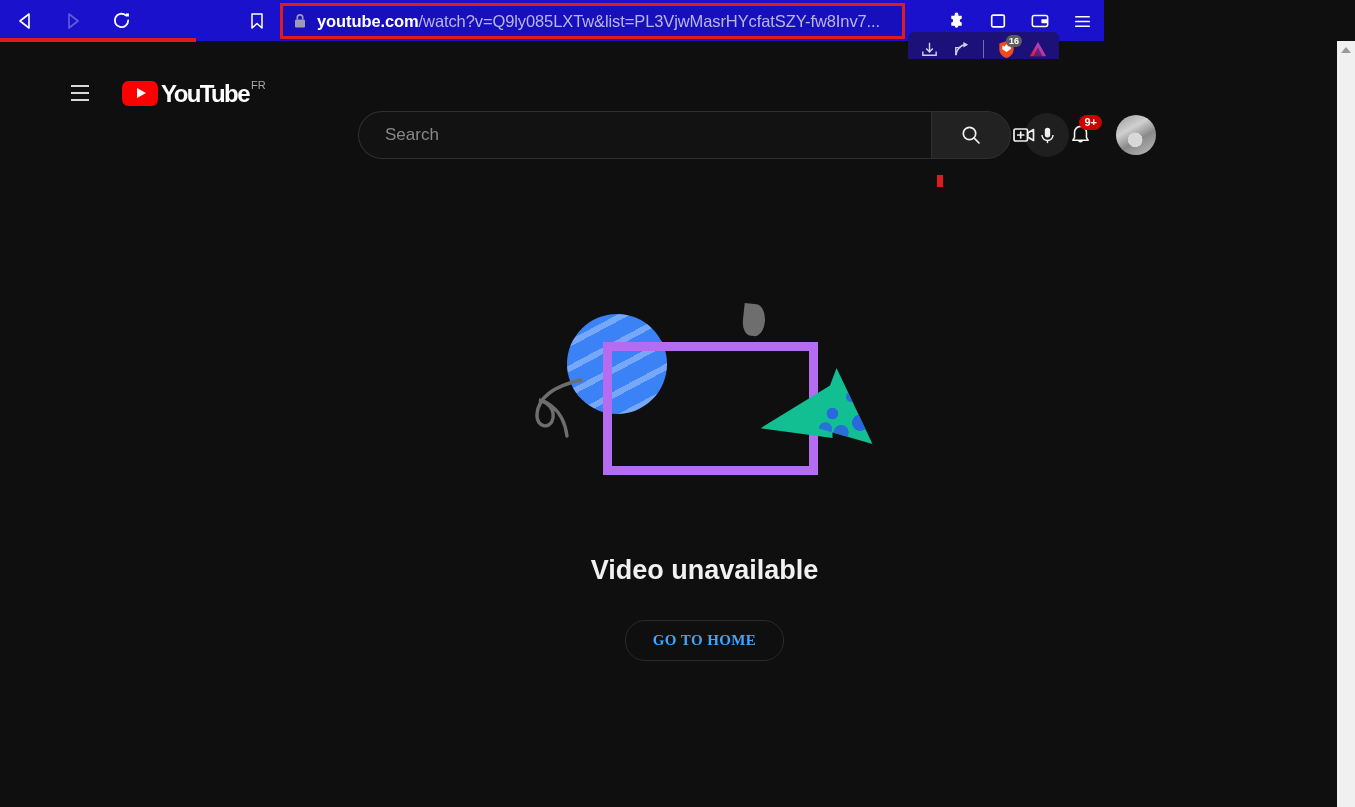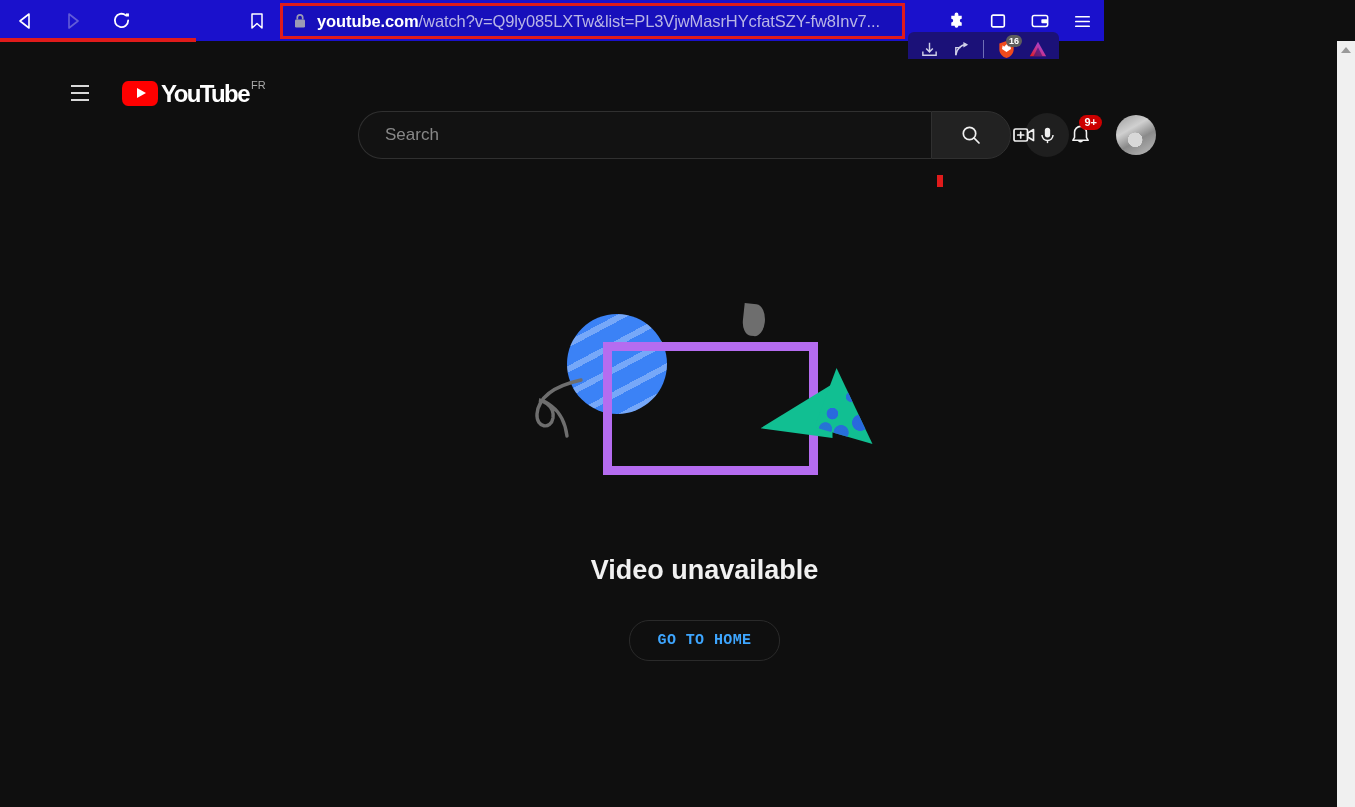--- a/index.html
+++ b/index.html
@@ -268,21 +268,21 @@
   #go-home-btn {
     margin-top: 34px;
     display: inline-block;
     padding: 11px 27px;
     border: 1px solid #2a2a2a;
     border-radius: 20px;
     background: transparent;
     color: #3ea6ff;
     font-size: 15px; font-weight: 600;
     letter-spacing: 0.4px;
-    font-family: Liberation Mono, monospace;
+    font-family: Liberation Serif, serif;
     cursor: pointer;
   }
 
   
   #scrollbar {
     position: absolute; right: 0; top: 41px;
     width: 18px; height: 766px;
     background: #f0f0f0;
     display: flex; flex-direction: column; align-items: center;
   }

